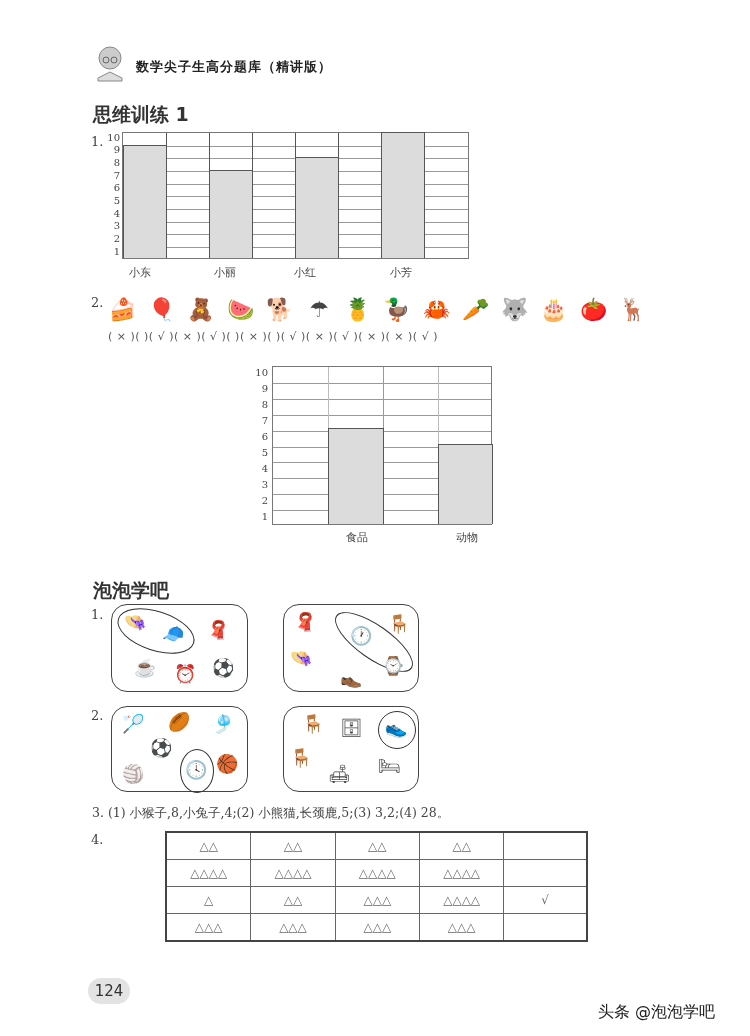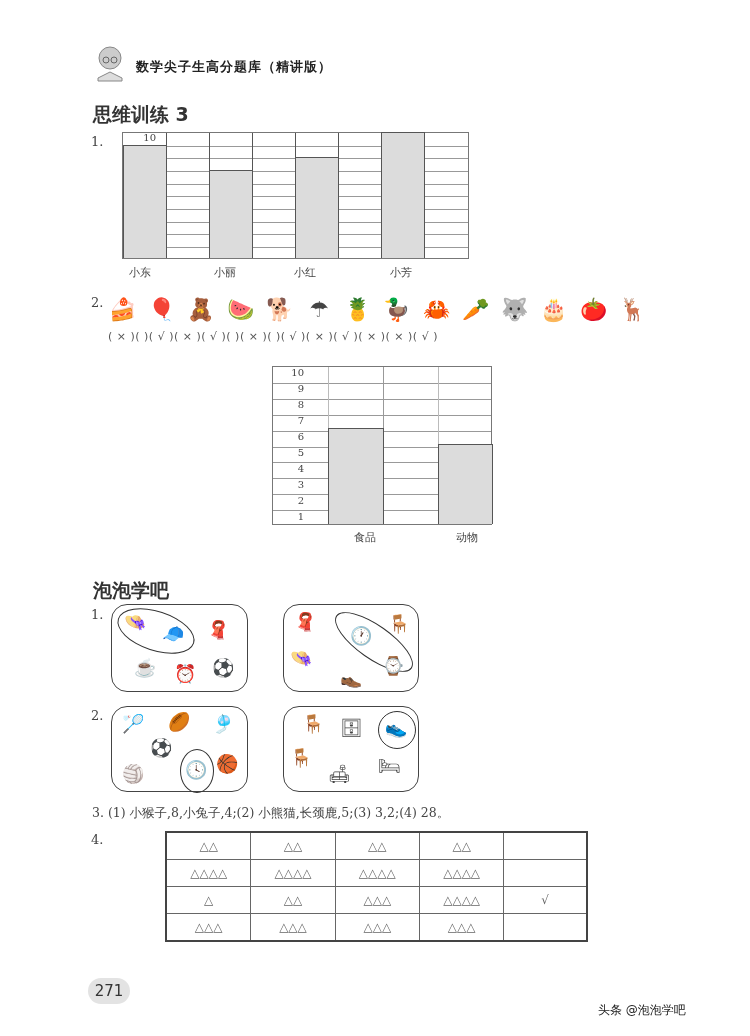--- a/index.html
+++ b/index.html
@@ -8,52 +8,52 @@
   .abs { position:absolute; }
   .header-title { left:136px; top:58px; font-size:13px; font-weight:bold; letter-spacing:1px; color:#222; font-family:"DejaVu Sans", sans-serif; }
   .mascot { left:90px; top:44px; width:40px; height:40px; }
   .sec-title { font-family:"DejaVu Sans", sans-serif; font-weight:bold; font-size:19px; color:#333; }
   .qnum { font-size:13px; color:#444; }
   
   .chart1 { left:122px; top:132px; width:347px; height:127px; border:1px solid #777; box-sizing:border-box; }
   .grid-line { position:absolute; left:0; right:0; height:0; border-top:1px solid #999; }
   .vline { position:absolute; top:0; bottom:0; width:0; border-left:1px solid #555; }
   .bar { position:absolute; bottom:0; background:#dcdcdc; border:1px solid #555; box-sizing:border-box; border-bottom:none; }
-  .ytick { position:absolute; font-size:10px; color:#444; text-align:right; width:14px;margin-left:36px; }
+  .ytick { position:absolute; font-size:10px; color:#444; text-align:right; width:14px; }
   .xlab { position:absolute; font-size:11px; color:#444; font-family:"DejaVu Sans", sans-serif; }
   
   .icon-row { left:108px; top:295px; width:540px; display:flex; justify-content:space-between; }
   .pic { width:30px; height:30px; font-size:22px; text-align:center; line-height:30px; color:#444; }
   .ans-row { left:108px; top:330px; font-size:11px; color:#555; letter-spacing:0.5px; white-space:nowrap; font-family:"DejaVu Sans", sans-serif; }
   
   .chart2 { left:272px; top:366px; width:220px; height:159px; border:1px solid #777; box-sizing:border-box; }
   
   .panel { position:absolute; border:1.5px solid #444; border-radius:16px; box-sizing:border-box; background:#fff; }
   .obj { position:absolute; font-size:18px; color:#444; }
   .ellipse { position:absolute; border:1.5px solid #333; border-radius:50%; }
   .q3 { left:92px; top:805px; font-size:12.5px; color:#444; white-space:nowrap; }
   table.tri { position:absolute; left:165px; top:831px; width:423px; border-collapse:collapse; border:2px solid #444; }
   table.tri td { border:1px solid #666; height:24px; text-align:center; font-size:12px; color:#666; width:84px; }
   .page-num { left:88px; top:978px; width:42px; height:26px; border-radius:13px; background:#e3e3e3; font-family:"DejaVu Sans", sans-serif; font-size:15px; color:#333; text-align:center; line-height:26px; }
-  .watermark { left:598px; top:1002px; font-family:"DejaVu Sans", sans-serif; font-size:12px; color:#222; text-shadow:1px 1px 0 #fff, -1px -1px 0 #fff; }
+  .watermark { left:598px; top:1002px; font-family:"DejaVu Sans", sans-serif; font-size:16px; color:#222; text-shadow:1px 1px 0 #fff, -1px -1px 0 #fff; }
 </style>
 </head>
 <body>
 
 <div class="abs mascot">
   <svg width="40" height="40" viewBox="0 0 40 40">
     <ellipse cx="20" cy="14" rx="11" ry="11" fill="#ccc" stroke="#888"></ellipse>
     <circle cx="16" cy="16" r="3" fill="none" stroke="#666"></circle>
     <circle cx="24" cy="16" r="3" fill="none" stroke="#666"></circle>
     <path d="M8 34 L20 28 L32 34 L32 37 L8 37Z" fill="#ddd" stroke="#888"></path>
   </svg>
 </div>
 <div class="abs header-title">数学尖子生高分题库（精讲版）</div>
 
-<div class="abs sec-title" style="left:93px;top:102px;">思维训练 3</div>
+<div class="abs sec-title" style="left:93px;top:102px;">思维训练 1</div>
 
 <div class="abs qnum" style="left:91px;top:134px;">1.</div>
 <div class="abs" style="left:106px;top:132px;width:14px;height:127px;">
   <div class="ytick" style="top:0px;">10</div>
   <div class="ytick" style="top:12px;">9</div>
   <div class="ytick" style="top:25px;">8</div>
   <div class="ytick" style="top:38px;">7</div>
   <div class="ytick" style="top:50px;">6</div>
   <div class="ytick" style="top:63px;">5</div>
   <div class="ytick" style="top:76px;">4</div>
@@ -128,21 +128,21 @@
   <div class="grid-line" style="top:95.4px"></div>
   <div class="grid-line" style="top:111.3px"></div>
   <div class="grid-line" style="top:127.2px"></div>
   <div class="grid-line" style="top:143.1px"></div>
   <div class="vline" style="left:55px;border-color:#bbb"></div>
   <div class="vline" style="left:110px;border-color:#999"></div>
   <div class="vline" style="left:165px;border-color:#bbb"></div>
   <div class="bar" style="left:55px;width:56px;height:96px;"></div>
   <div class="bar" style="left:165px;width:55px;height:80px;"></div>
 </div>
-<div class="xlab" style="left:346px;top:530px;margin-left:8px;">食品</div>
+<div class="xlab" style="left:346px;top:530px;">食品</div>
 <div class="xlab" style="left:456px;top:530px;">动物</div>
 
 <div class="abs sec-title" style="left:93px;top:578px;">泡泡学吧</div>
 
 <div class="abs qnum" style="left:91px;top:607px;">1.</div>
 <div class="panel" style="left:111px;top:604px;width:137px;height:88px;">
   <div class="ellipse" style="left:4px;top:6px;width:78px;height:38px;transform:rotate(18deg);"></div>
   <div class="obj" style="left:12px;top:6px;">👒</div>
   <div class="obj" style="left:50px;top:18px;">🧢</div>
   <div class="obj" style="left:95px;top:14px;">🧣</div>
@@ -210,14 +210,14 @@
   <tr>
     <td>△△△</td>
     <td>△△△</td>
     <td>△△△</td>
     <td>△△△</td>
     <td></td>
   </tr>
 </tbody>
   </table>
 
-<div class="abs page-num">271</div>
+<div class="abs page-num">124</div>
 <div class="abs watermark">头条 @泡泡学吧</div>
 
 </body></html>

